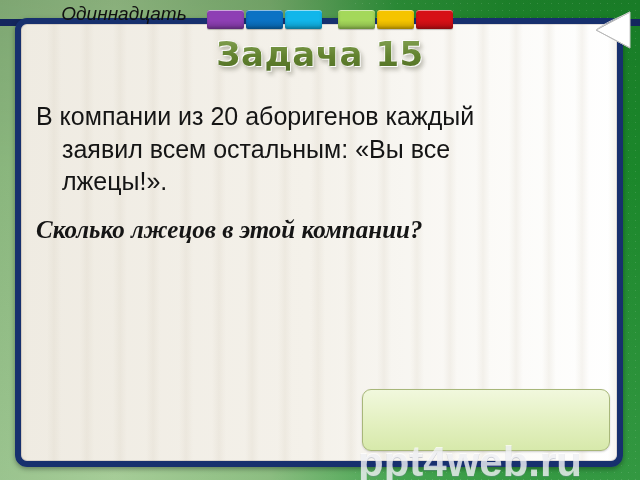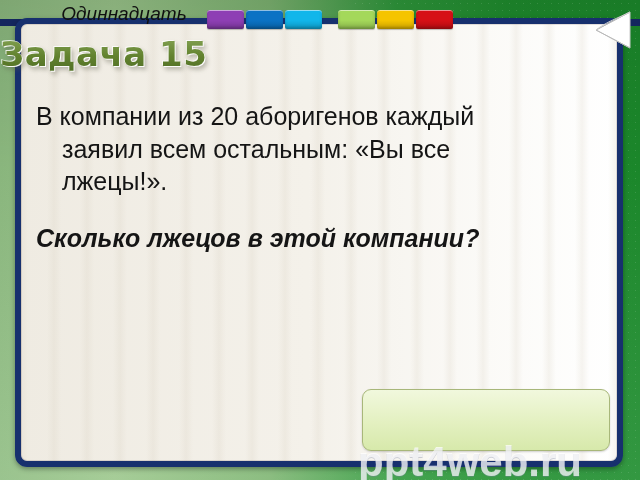--- a/index.html
+++ b/index.html
@@ -125,21 +125,21 @@
     z-index: 5;
     pointer-events: none;
   }
 
   
   .title {
     position: absolute;
     left: 0;
     right: 0;
     top: 34px;
-    text-align: left;
+    text-align: center;
     font-size: 34px;
     font-weight: bold;
     font-family: "DejaVu Sans", sans-serif;
     letter-spacing: 0.5px;
     color: #6d8a3e;
     background: linear-gradient(to bottom, #8aa85a 0%, #62822f 55%, #4f6d24 100%);
     -webkit-background-clip: text;
     background-clip: text;
     -webkit-text-fill-color: transparent;
     text-shadow: 0 0 0 transparent;
@@ -164,21 +164,22 @@
     margin: 0 0 4px 0;
     padding-left: 26px;
     text-indent: -26px;
   }
   .para.statement {
     font-weight: normal;
   }
   .para.question {
     font-weight: bold;
     font-style: italic;
-    margin-top: 24px;
+    margin-top: 16px;
+    font-family: Liberation Serif, serif;
   }
 
   
   .answer-box {
     position: absolute;
     left: 362px;
     top: 389px;
     width: 248px;
     height: 62px;
     box-sizing: border-box;

